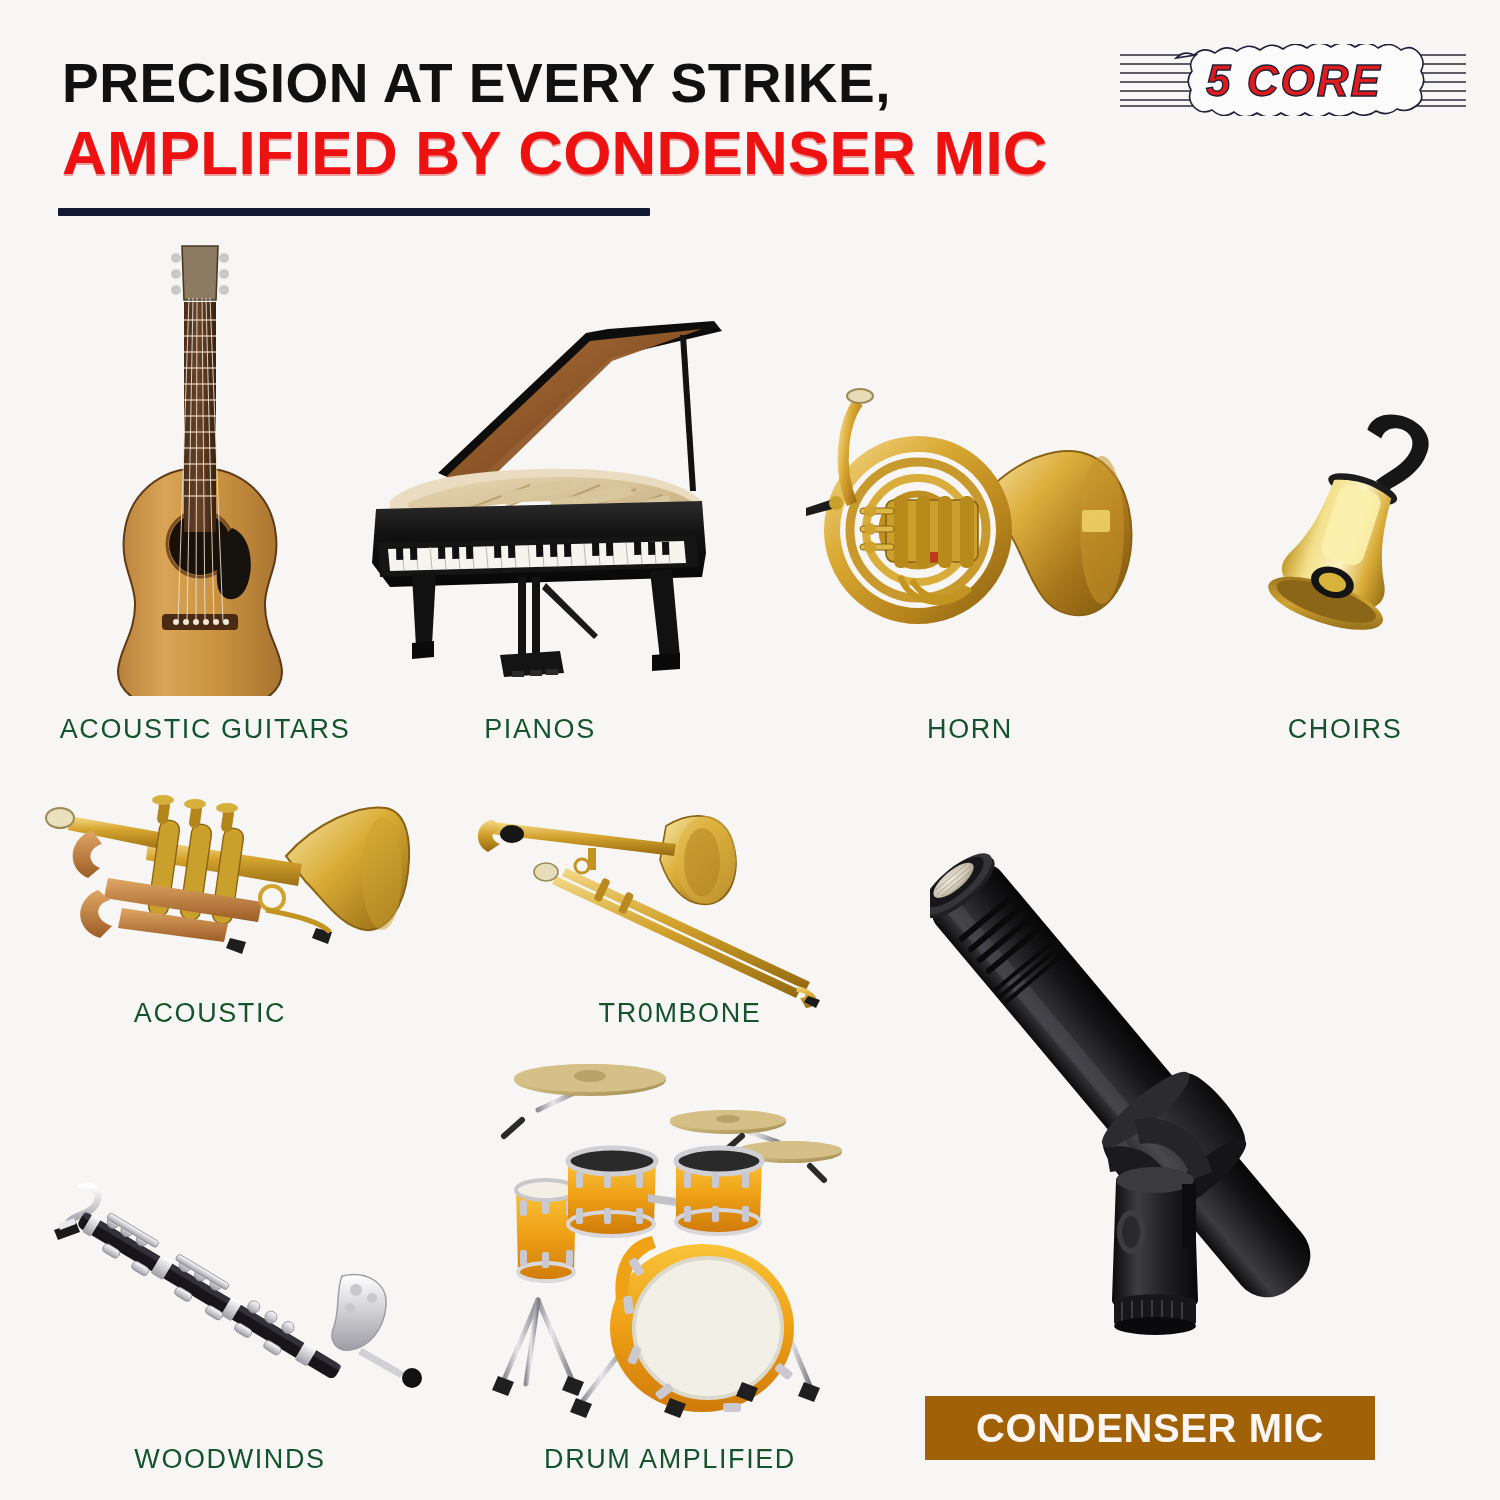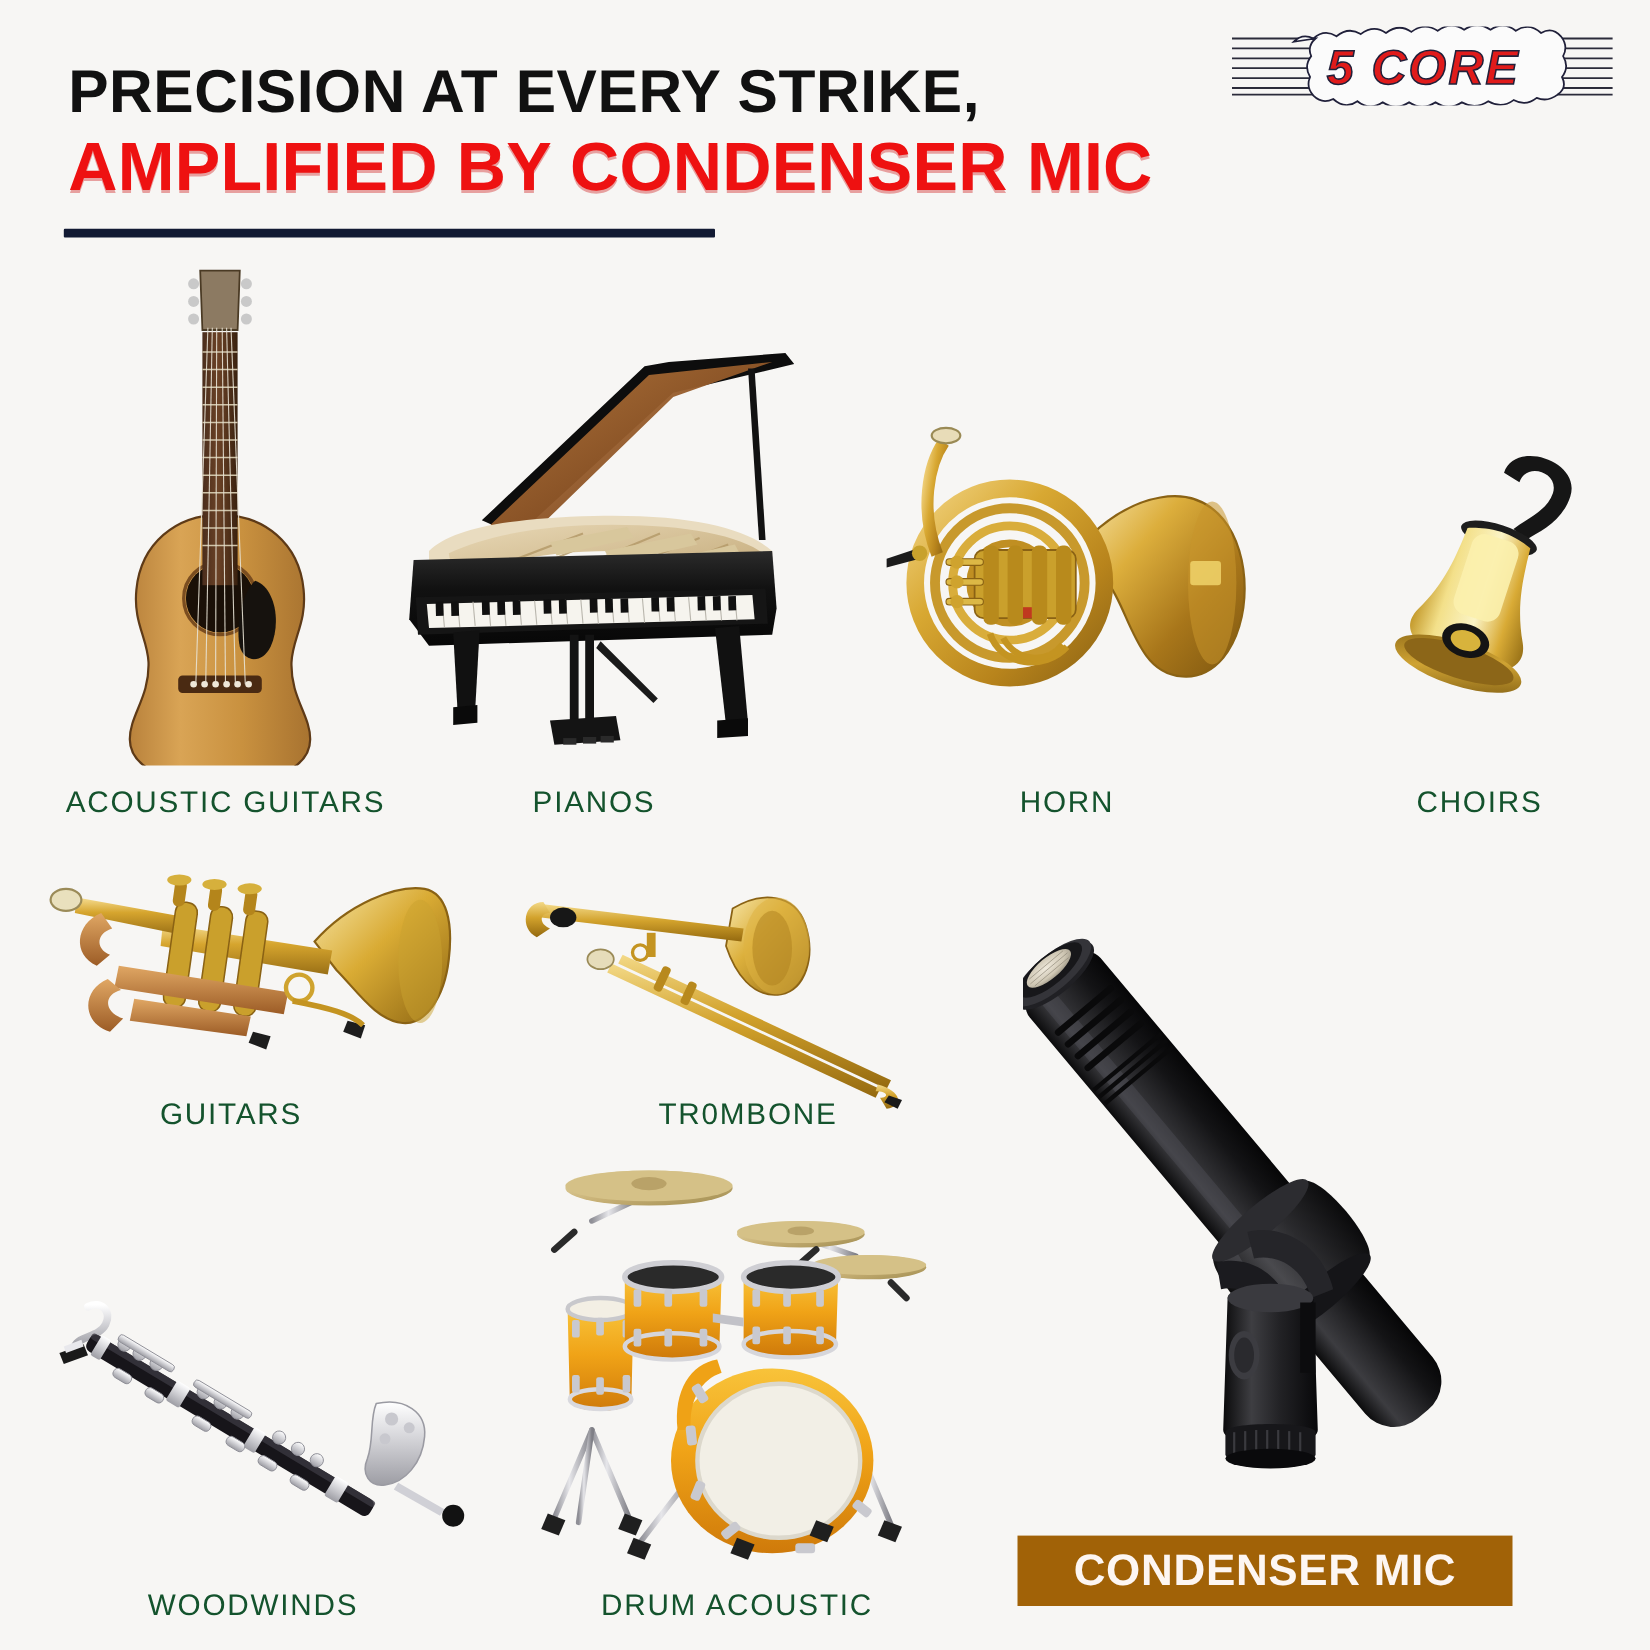--- a/index.html
+++ b/index.html
@@ -25,21 +25,21 @@
     color:#ee1111; line-height:1.0; white-space:nowrap;
     text-shadow:0 2px 0 rgba(200,0,0,.35);
   }
   #headline-rule{
     left:58px; top:208px; width:592px; height:8px;
     background:#121a33; border-radius:1px;
   }
 
   
   #brand-logo{
-    left:1118px; top:24px; width:350px; height:72px;
+    left:1118px; top:44px; width:350px; height:72px;
   }
 
   
   .item-label{
     font-size:27px; font-weight:500; color:#14532d;
     letter-spacing:1.6px; white-space:nowrap;
     text-align:center;
   }
 
   
@@ -436,21 +436,21 @@
 
       <g fill="#1d1d1d">
         <path d="M200 156 l16 4 l-4 12 l-16 -6 Z"></path>
         <path d="M286 146 l16 4 l-4 12 l-16 -6 Z"></path>
       </g>
       <g stroke="#c49421" stroke-width="5" fill="none">
         <path d="M236 128 C 268 134 290 140 300 150"></path>
       </g>
     </svg>
   </div>
-  <div class="abs item-label" style="left:80px;top:998px;width:260px;">GUITARS</div>
+  <div class="abs item-label" style="left:80px;top:998px;width:260px;">ACOUSTIC</div>
 
   <div class="art" style="left:470px;top:800px;width:450px;height:210px;">
     <svg width="450" height="210" viewBox="0 0 450 210">
       <defs>
         <linearGradient id="tbB" x1="0" y1="0" x2="0" y2="1">
           <stop offset="0%" stop-color="#f3d987"></stop>
           <stop offset="45%" stop-color="#d2a22c"></stop>
           <stop offset="100%" stop-color="#94690f"></stop>
         </linearGradient>
         <linearGradient id="tbBell" x1="0" y1="0" x2="1" y2="1">
@@ -673,21 +673,21 @@
       <g fill="#1f1f1f">
         <path d="M18 326 l16 6 l-6 14 l-16 -6 Z"></path>
         <path d="M88 326 l16 6 l-6 14 l-16 -6 Z"></path>
         <path d="M262 332 l16 6 l-6 14 l-16 -6 Z"></path>
         <path d="M324 332 l16 6 l-6 14 l-16 -6 Z"></path>
         <path d="M96 348 l16 6 l-6 14 l-16 -6 Z"></path>
         <path d="M190 348 l16 6 l-6 14 l-16 -6 Z"></path>
       </g>
     </svg>
   </div>
-  <div class="abs item-label" style="left:490px;top:1444px;width:360px;">DRUM ACOUSTIC</div>
+  <div class="abs item-label" style="left:490px;top:1444px;width:360px;">DRUM AMPLIFIED</div>
 
   <div class="art" style="left:930px;top:780px;width:430px;height:620px;">
     <svg width="430" height="620" viewBox="0 0 430 620">
       <defs>
         <linearGradient id="micBody" x1="0" y1="0" x2="1" y2="0">
           <stop offset="0%" stop-color="#0b0b0c"></stop>
           <stop offset="24%" stop-color="#3c3c40"></stop>
           <stop offset="46%" stop-color="#2a2a2d"></stop>
           <stop offset="72%" stop-color="#141416"></stop>
           <stop offset="100%" stop-color="#060607"></stop>

